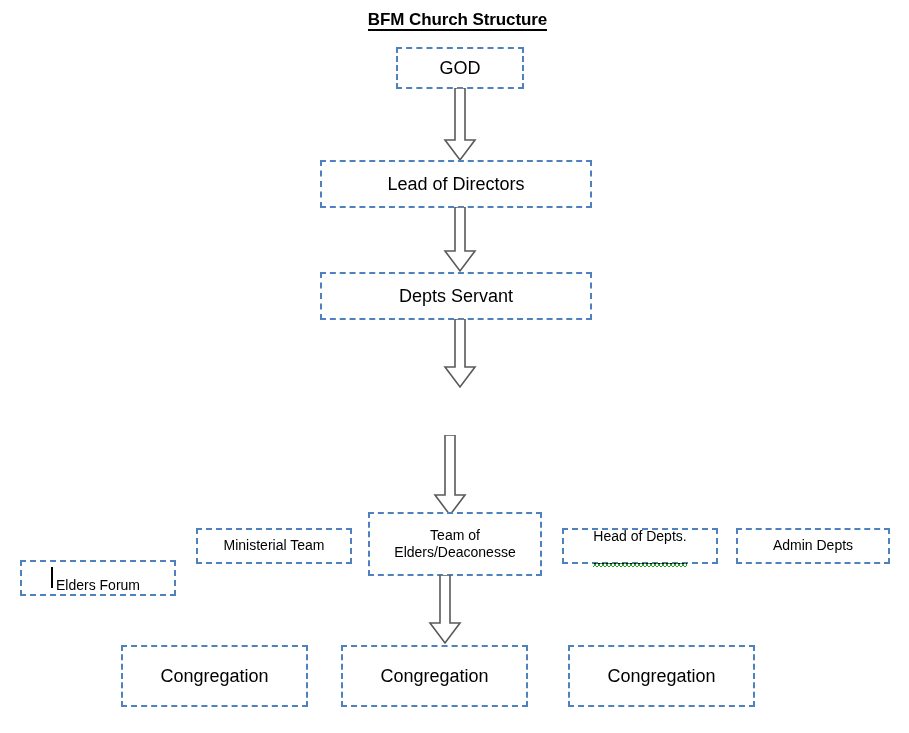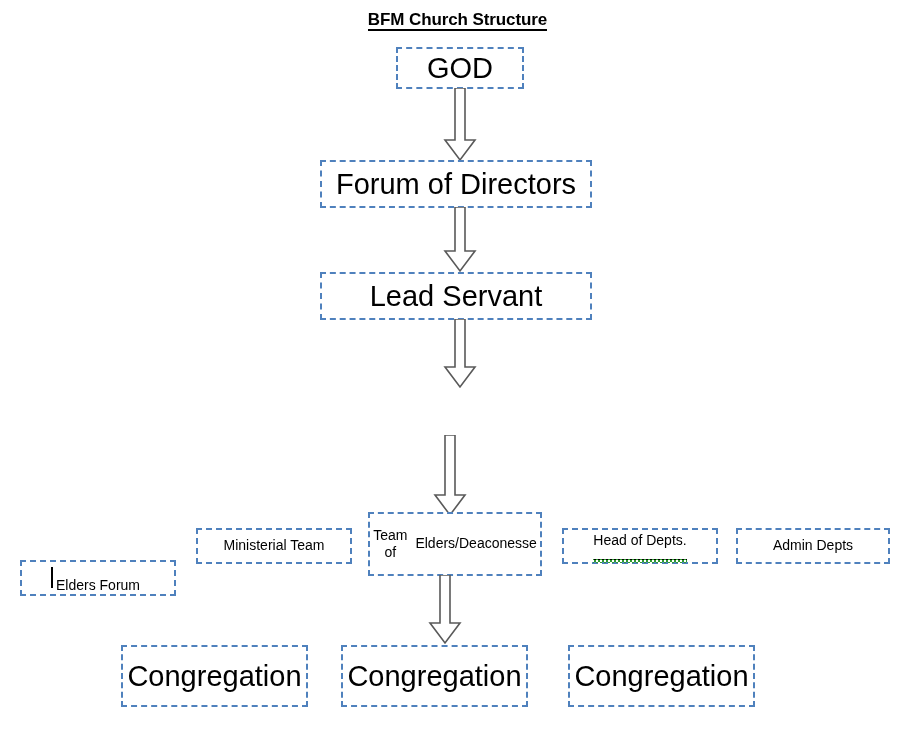--- a/index.html
+++ b/index.html
@@ -49,29 +49,29 @@
     line-height: 1.25;
     color: #000000;
   }
   .node .label {
     display: block;
     width: 100%;
     padding: 0 4px;
   }
 
   
-  .big   { font-size: 29px; }
+  .big   { font-size: 18px; }
   .small { font-size: 14px; }
 
   
   .squiggle {
     position: relative;
     display: inline-block;
     border-bottom: 1px solid #000;
-    padding-bottom: 9px;
+    padding-bottom: 18px;
   }
   .squiggle::after {
     content: "";
     position: absolute;
     left: 0;
     right: 0;
     bottom: -4px;
     height: 4px;
     background-image:
       linear-gradient(45deg, transparent 42%, #2e9b2e 42%, #2e9b2e 58%, transparent 58%),
@@ -105,31 +105,31 @@
     <span class="label">GOD</span>
   </div>
 
   <div class="arrow" style="left:442px; top:88px; width:36px; height:74px;">
     <svg width="36" height="74" viewBox="0 0 36 74">
       <polygon points="13,0 23,0 23,52 33,52 18,72 3,52 13,52" fill="#ffffff" stroke="#595959" stroke-width="1.6"></polygon>
     </svg>
   </div>
 
   <div class="node big" style="left:320px; top:160px; width:272px; height:48px;">
-    <span class="label">Forum of Directors</span>
+    <span class="label">Lead of Directors</span>
   </div>
 
   <div class="arrow" style="left:442px; top:207px; width:36px; height:66px;">
     <svg width="36" height="66" viewBox="0 0 36 66">
       <polygon points="13,0 23,0 23,44 33,44 18,64 3,44 13,44" fill="#ffffff" stroke="#595959" stroke-width="1.6"></polygon>
     </svg>
   </div>
 
   <div class="node big" style="left:320px; top:272px; width:272px; height:48px;">
-    <span class="label">Lead Servant</span>
+    <span class="label">Depts Servant</span>
   </div>
 
   <div class="arrow" style="left:442px; top:319px; width:36px; height:70px;">
     <svg width="36" height="70" viewBox="0 0 36 70">
       <polygon points="13,0 23,0 23,48 33,48 18,68 3,48 13,48" fill="#ffffff" stroke="#595959" stroke-width="1.6"></polygon>
     </svg>
   </div>
 
 
   <div class="arrow" style="left:432px; top:435px; width:36px; height:82px;">
@@ -141,21 +141,21 @@
   <div class="node small" style="left:20px; top:560px; width:156px; height:36px;align-items:flex-end;">
     <span class="label">Elders Forum</span>
   </div>
 
   <div class="stub" style="left:51px; top:567px; width:2px; height:21px;"></div>
 
   <div class="node small" style="left:196px; top:528px; width:156px; height:36px;">
     <span class="label">Ministerial Team</span>
   </div>
 
-  <div class="node small" style="left:368px; top:512px; width:174px; height:64px; flex-direction:row;">
+  <div class="node small" style="left:368px; top:512px; width:174px; height:64px; flex-direction:column;">
     <span class="label">Team of</span>
     <span class="label">Elders/Deaconesse</span>
   </div>
 
   <div class="node small" style="left:562px; top:528px; width:156px; height:36px;">
     <span class="label">
       <span class="squiggle">Head of Depts.</span>
     </span>
   </div>
 

